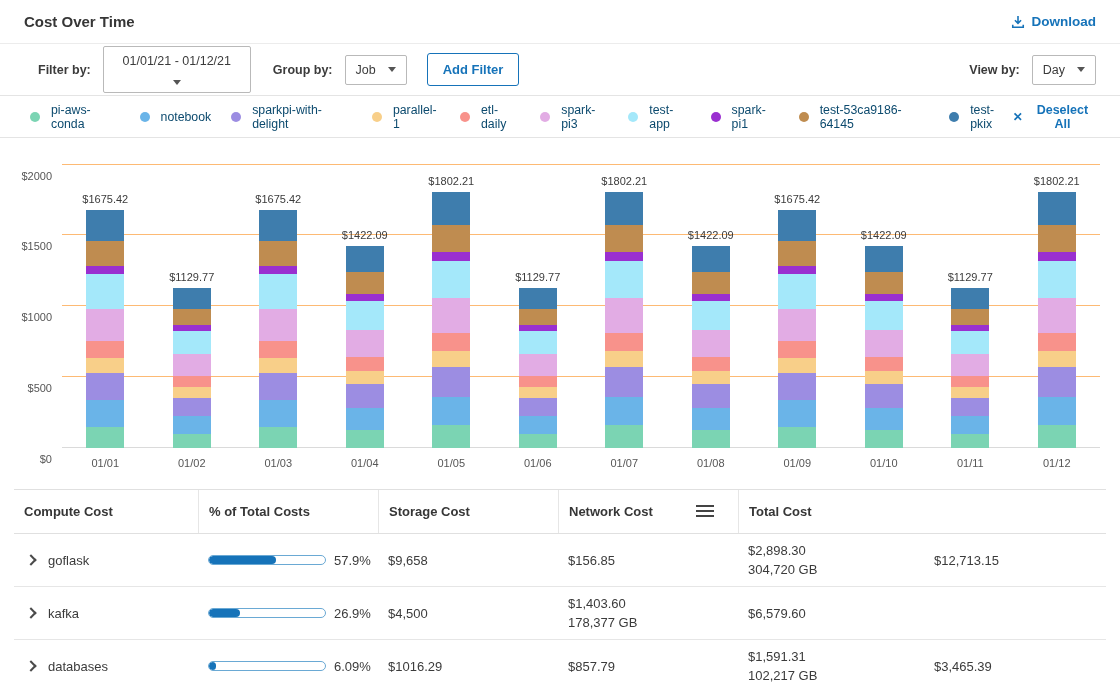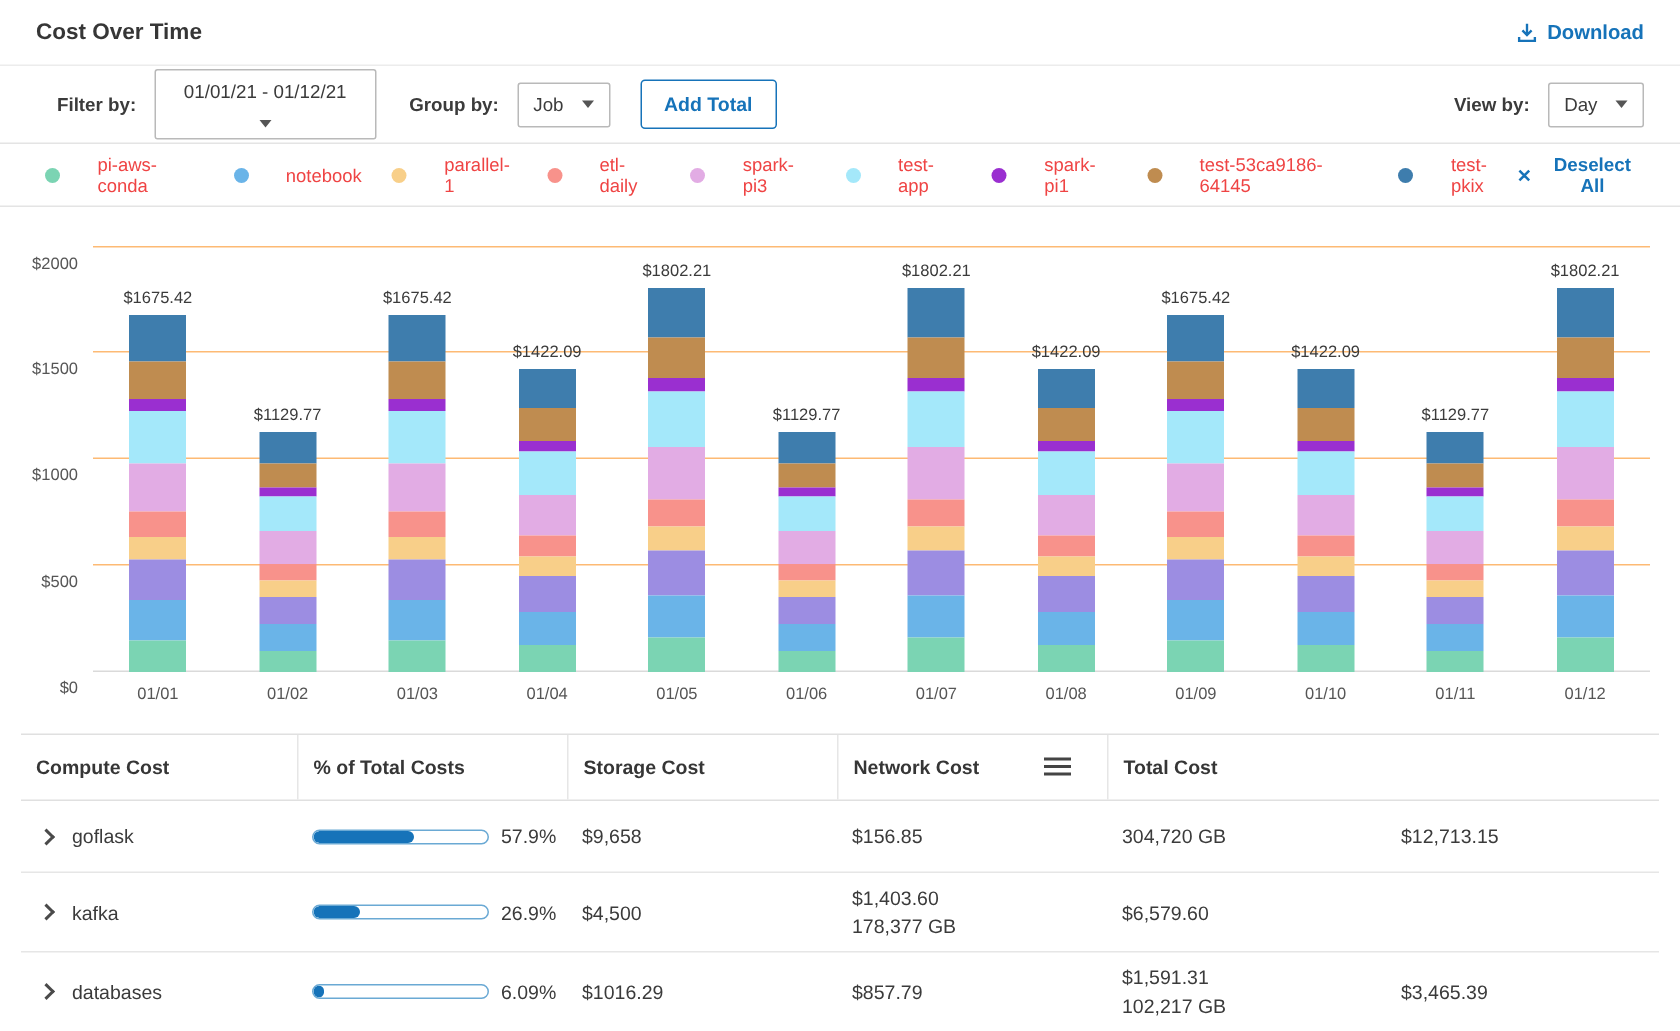--- a/index.html
+++ b/index.html
@@ -28,21 +28,21 @@
     border-top:5px solid #555; flex:0 0 auto; }
   .add-filter-btn { margin-left:8px; border:1px solid #1673b9; color:#1673b9; background:#fff;
     font-weight:bold; font-size:13px; padding:8px 15px; border-radius:3px; cursor:pointer;
     font-family:inherit; }
   .spacer { flex:1; }
 
   
   .legend-bar { display:flex; align-items:center; height:42px; padding:0 24px 0 30px;
     border-bottom:1px solid #e4e4e4; }
   .legend-items { display:flex; align-items:center; gap:20px; }
-  .legend-item { display:flex; align-items:center; gap:25px; font-size:12.3px; color:#ef4444; cursor:pointer; }
+  .legend-item { display:flex; align-items:center; gap:11px; font-size:12.3px; color:#0c4a6e; cursor:pointer; }
   .legend-dot { width:10px; height:10px; border-radius:50%; flex:0 0 auto; }
   .deselect-all { margin-left:auto; display:flex; align-items:center; gap:6px; color:#1673b9;
     font-size:12.5px; font-weight:bold; background:none; border:none; cursor:pointer; font-family:inherit; }
   .deselect-x { font-size:12px; }
 
   
   .chart-section { padding-top:26px; }
   .chart-area { position:relative; height:284px; margin:0 20px 0 62px; }
   .gridline { position:absolute; left:0; right:0; height:1px; background:#fdba74; }
   .gridline.zero { background:#dadada; }
@@ -100,38 +100,42 @@
   <span class="filter-label">Filter by:</span>
   <div class="select-box date-range">
     <span>01/01/21 - 01/12/21</span>
     <span class="caret"></span>
   </div>
   <span class="filter-label" style="margin-left:10px;">Group by:</span>
   <div class="select-box">
     <span>Job</span>
     <span class="caret"></span>
   </div>
-  <button class="add-filter-btn">Add Total</button>
+  <button class="add-filter-btn">Add Filter</button>
   <div class="spacer"></div>
   <span class="filter-label">View by:</span>
   <div class="select-box">
     <span>Day</span>
     <span class="caret"></span>
   </div>
 </div>
 
 <div class="legend-bar">
   <div class="legend-items">
       <div class="legend-item">
     <span class="legend-dot" style="background: rgb(123, 212, 179);"></span>
     <span class="legend-label">pi-aws-conda</span>
   </div>
       <div class="legend-item">
     <span class="legend-dot" style="background: rgb(106, 180, 232);"></span>
     <span class="legend-label">notebook</span>
+  </div>
+      <div class="legend-item">
+    <span class="legend-dot" style="background: rgb(156, 141, 226);"></span>
+    <span class="legend-label">sparkpi-with-delight</span>
   </div>
       <div class="legend-item">
     <span class="legend-dot" style="background: rgb(248, 207, 137);"></span>
     <span class="legend-label">parallel-1</span>
   </div>
       <div class="legend-item">
     <span class="legend-dot" style="background: rgb(248, 146, 139);"></span>
     <span class="legend-label">etl-daily</span>
   </div>
       <div class="legend-item">
@@ -396,20 +400,21 @@
     </div>
     <div class="t-cell pct-cell">
       <span class="pct-track">
         <span class="pct-fill" style="display: block; width: 57.9%;"></span>
       </span>
       <span>57.9%</span>
     </div>
     <div class="t-cell">$9,658</div>
     <div class="t-cell">$156.85</div>
     <div class="t-cell net-cell">
+      <div>$2,898.30</div>
       <div>304,720 GB</div>
     </div>
     <div class="t-cell">$12,713.15</div>
   </div>
       <div class="t-row">
     <div class="t-cell ns-cell">
       <span class="chev"></span>
       <span>kafka</span>
     </div>
     <div class="t-cell pct-cell">

